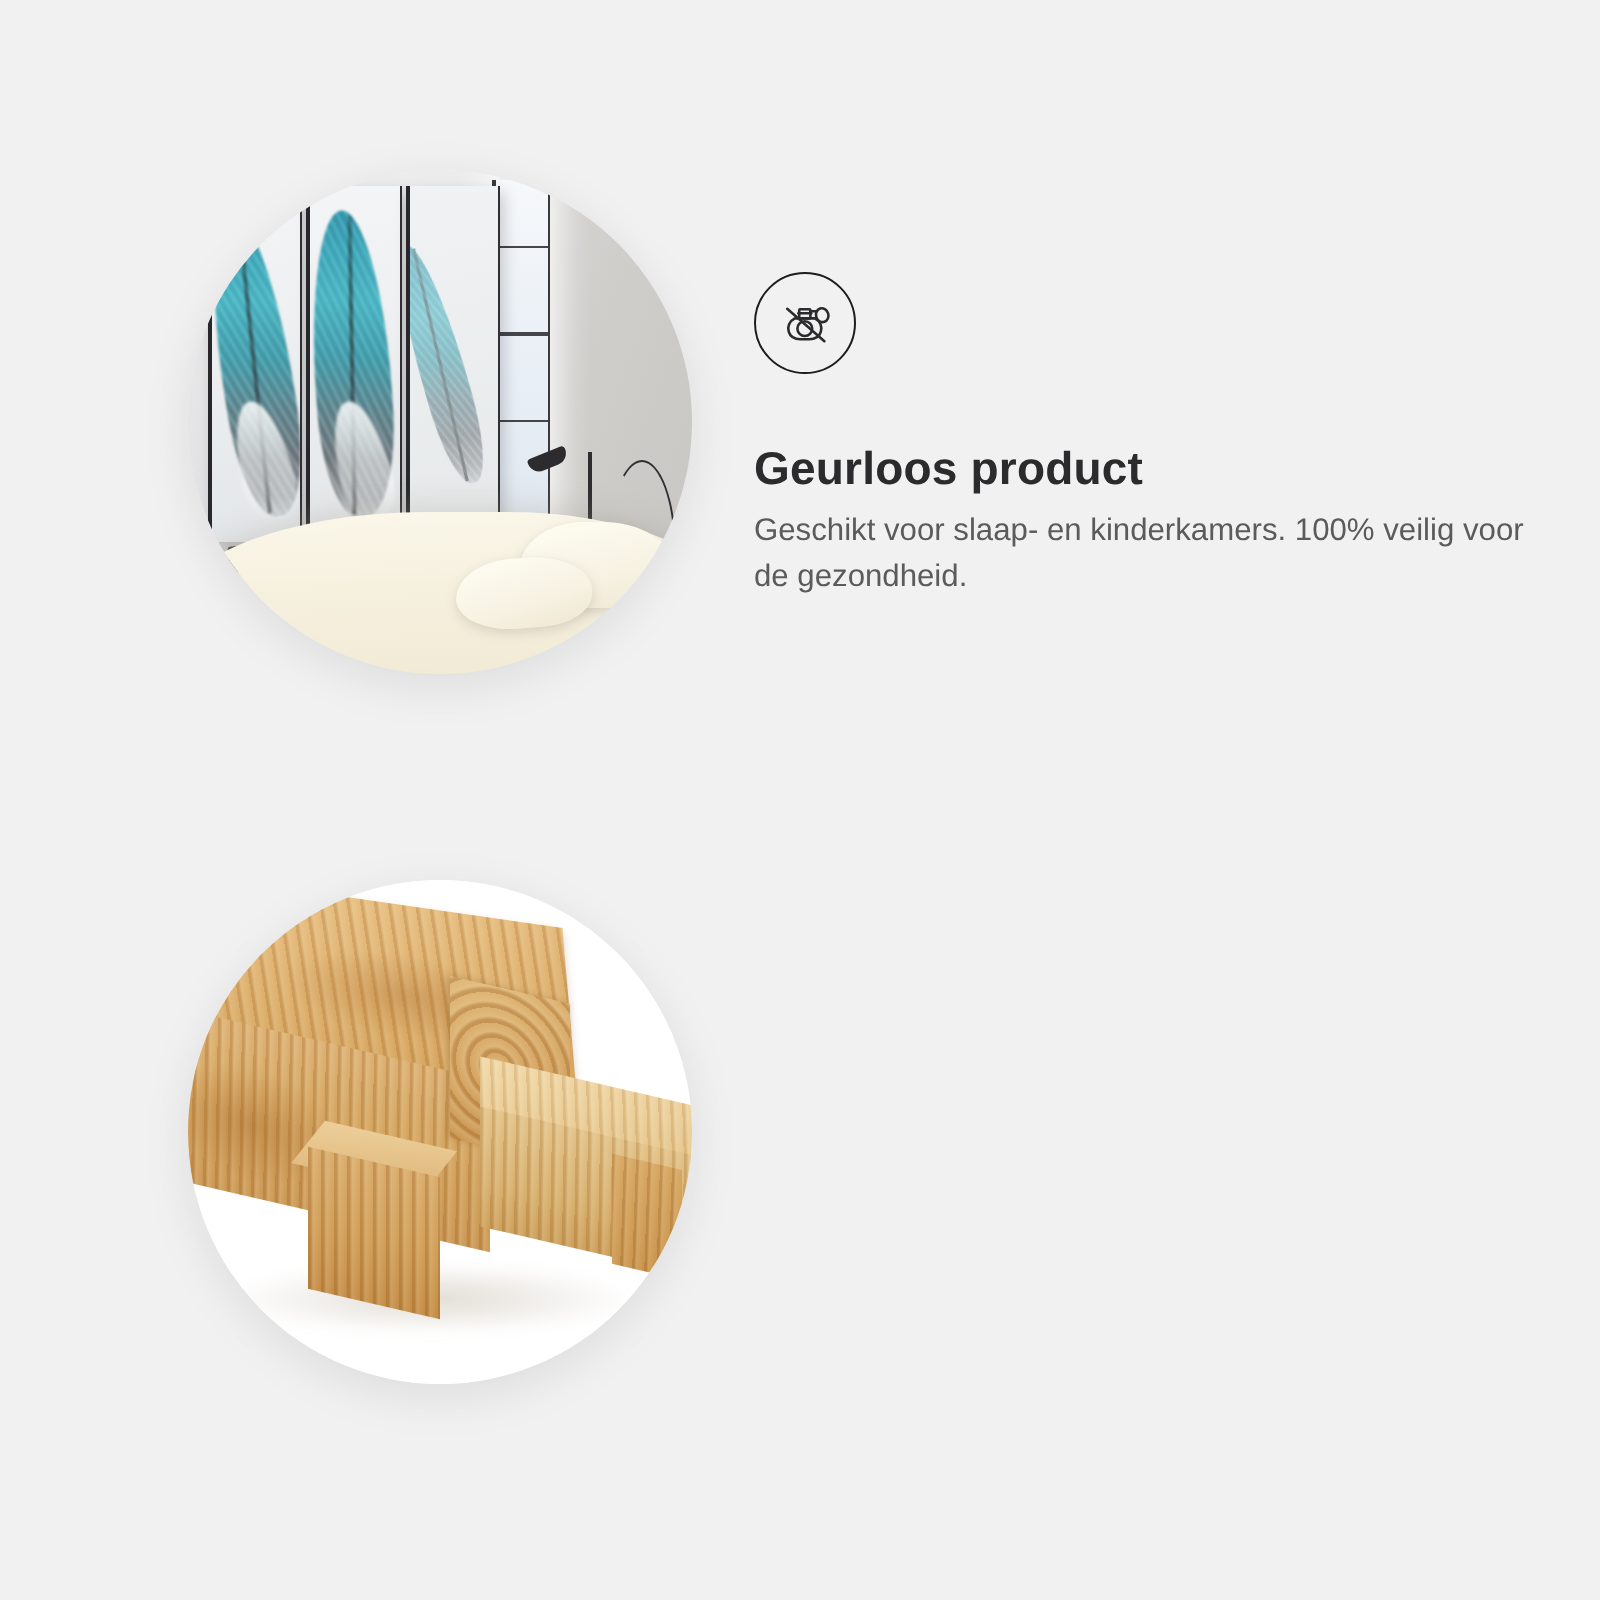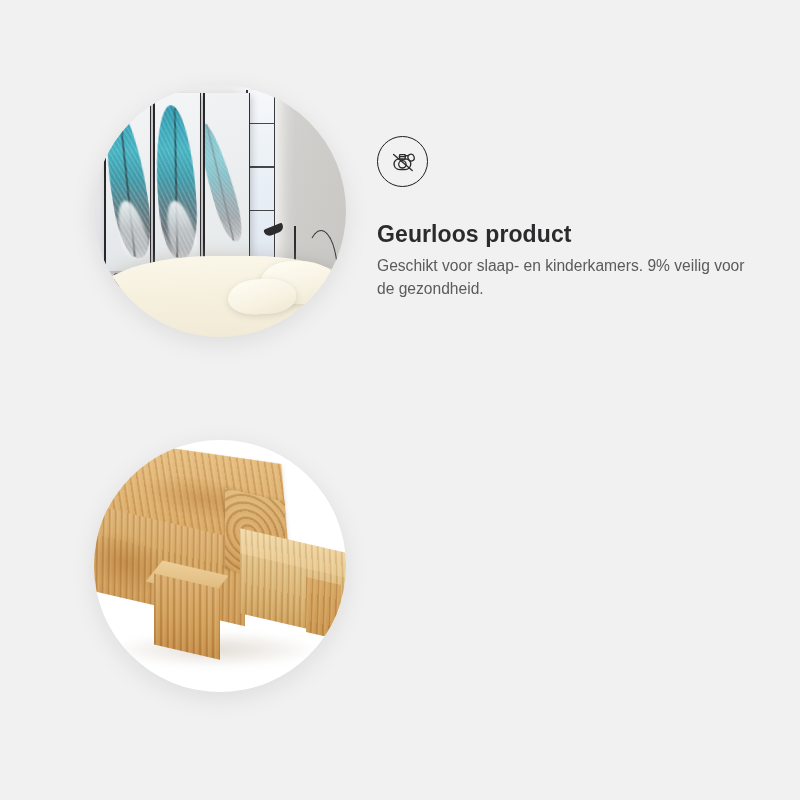--- a/index.html
+++ b/index.html
@@ -468,21 +468,21 @@
         <path d="M18.2 9.6 L21.4 9.6"></path>
 
         <ellipse cx="24.1" cy="11.6" rx="3.1" ry="3.5" transform="rotate(-18 24.1 11.6)"></ellipse>
 
         <circle cx="15.4" cy="18.3" r="3.7"></circle>
 
         <path d="M6.6 8.4 L25.2 24.6"></path>
       </svg>
     </div>
     <h2 class="feature-title">Geurloos product</h2>
-    <p class="feature-desc">Geschikt voor slaap- en kinderkamers. 9% veilig voor de gezondheid.</p>
+    <p class="feature-desc">Geschikt voor slaap- en kinderkamers. 100% veilig voor de gezondheid.</p>
   </div>
 </section>
 
 <section class="feature-block" id="block-1">
 
   <div class="media-circle">
     <div class="media-inner">
       <div class="wood-scene">
         <div class="wood-shadow"></div>
 

